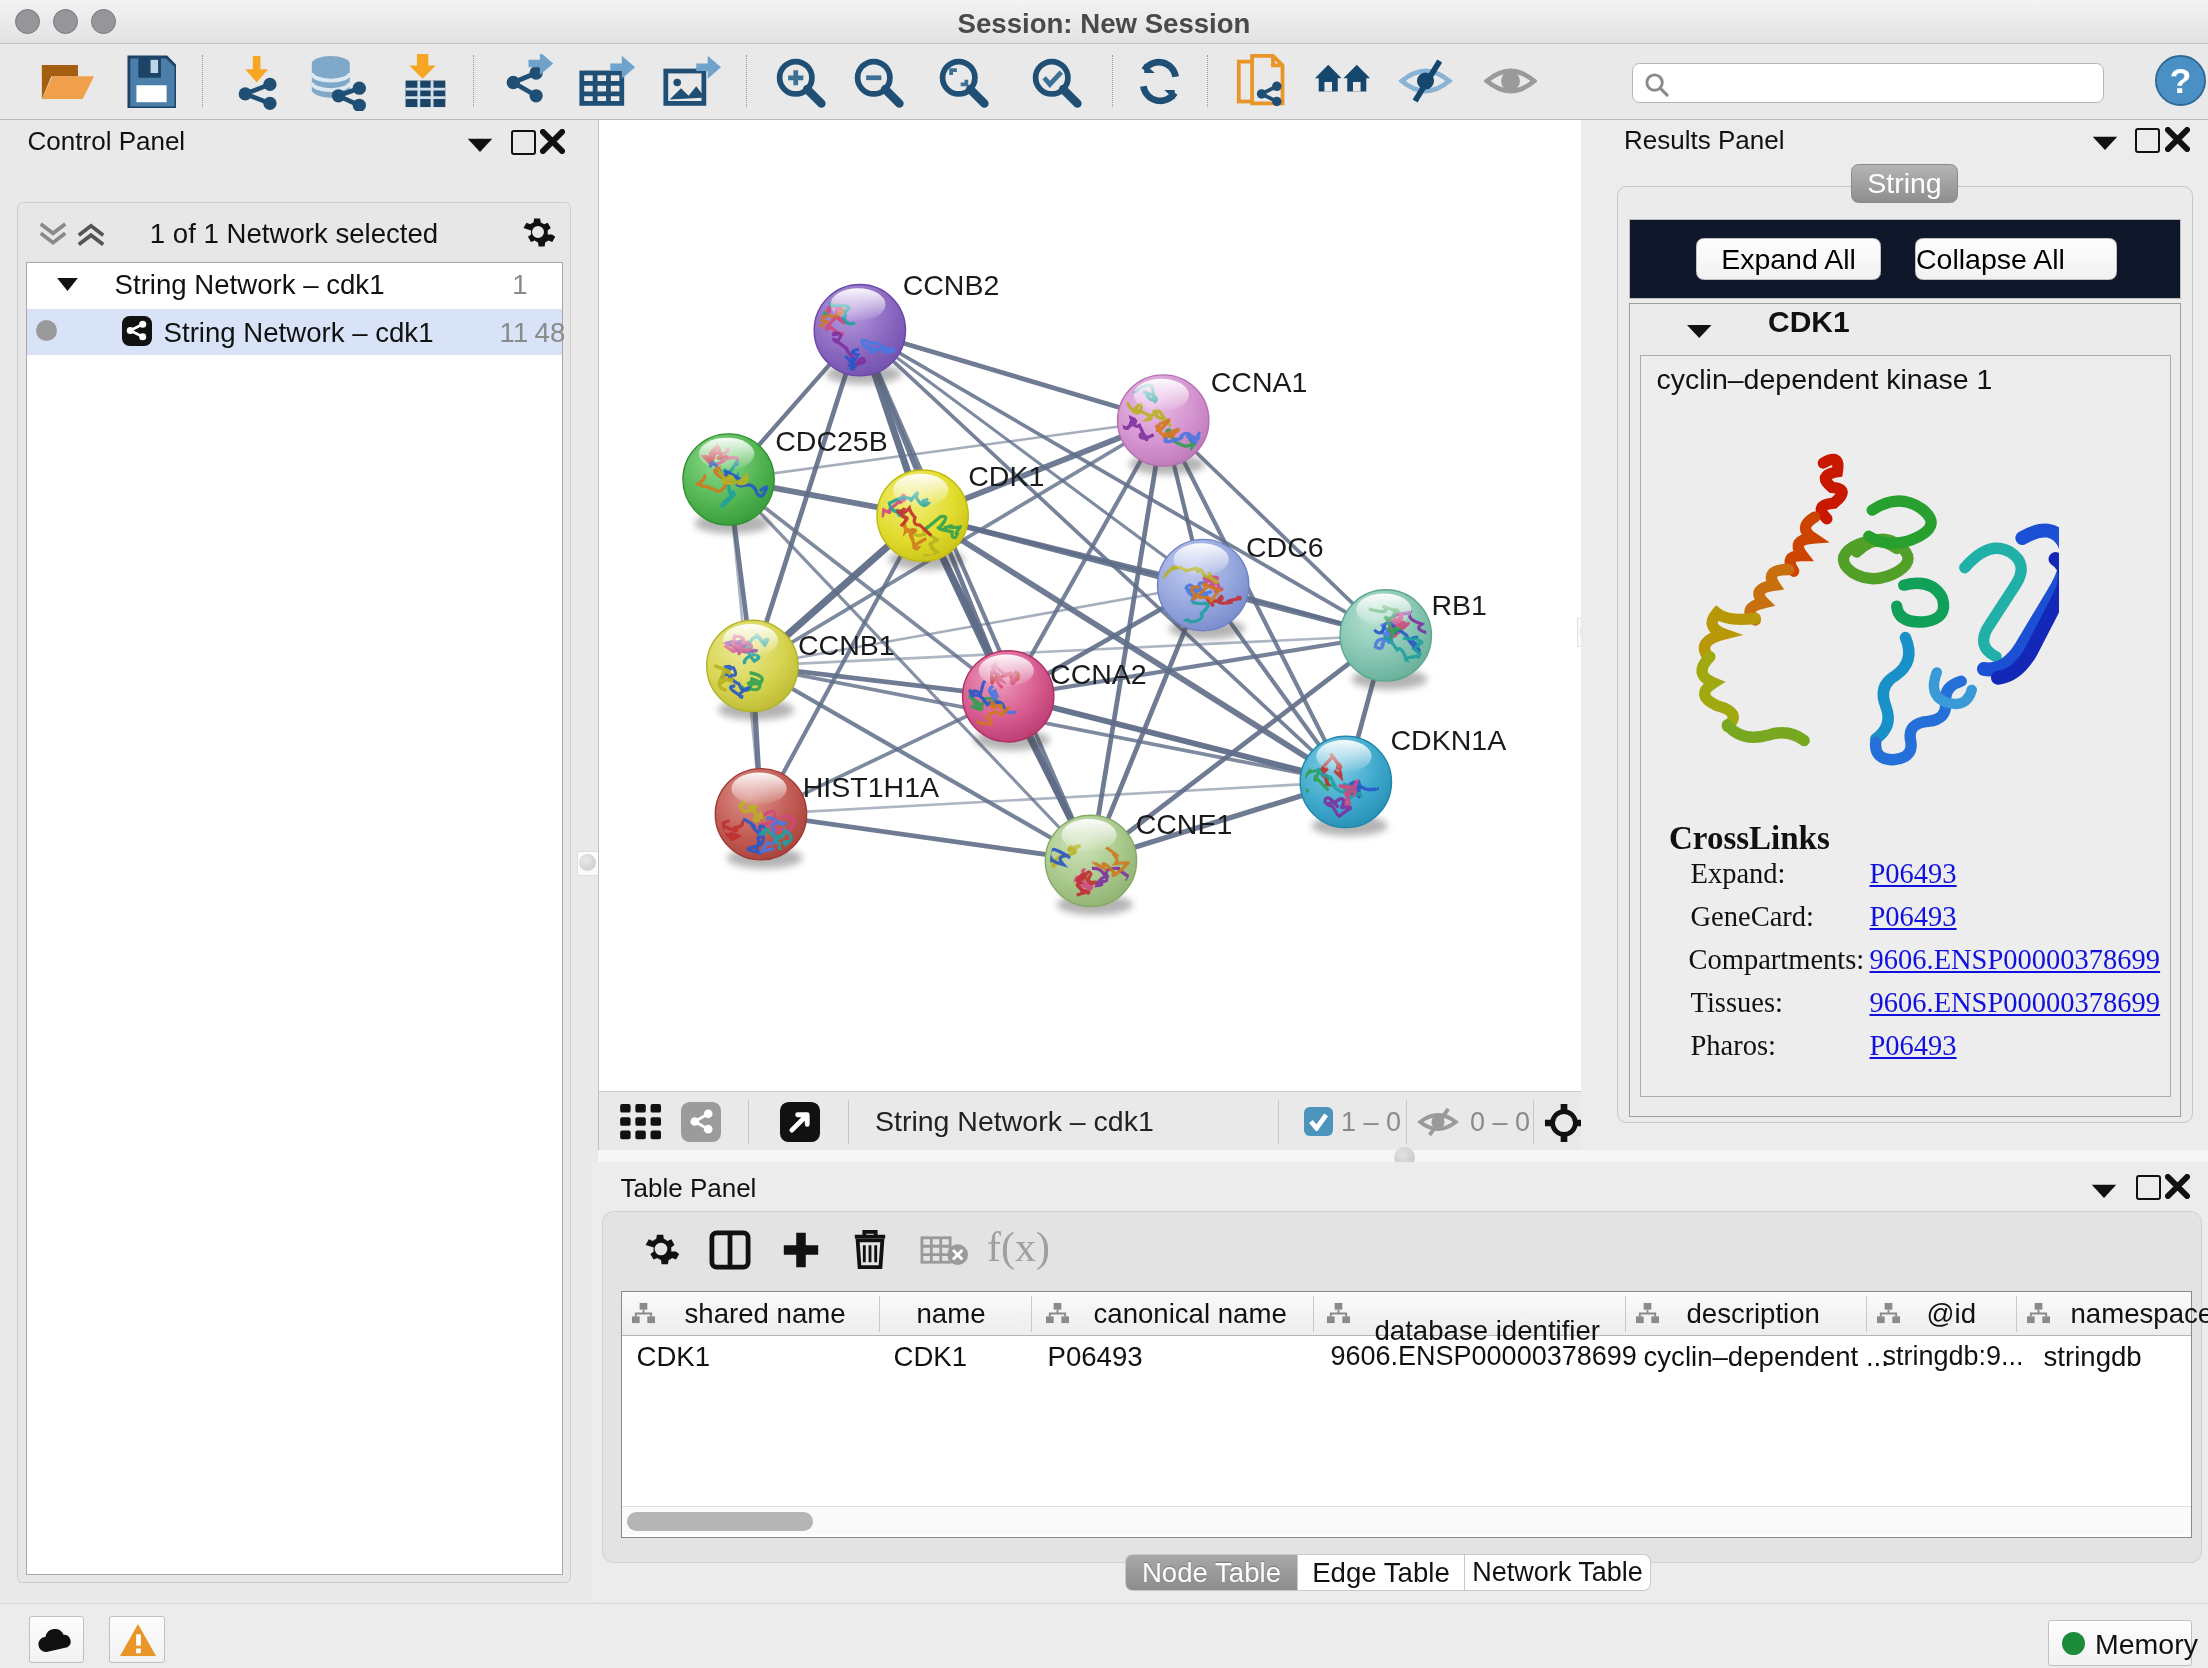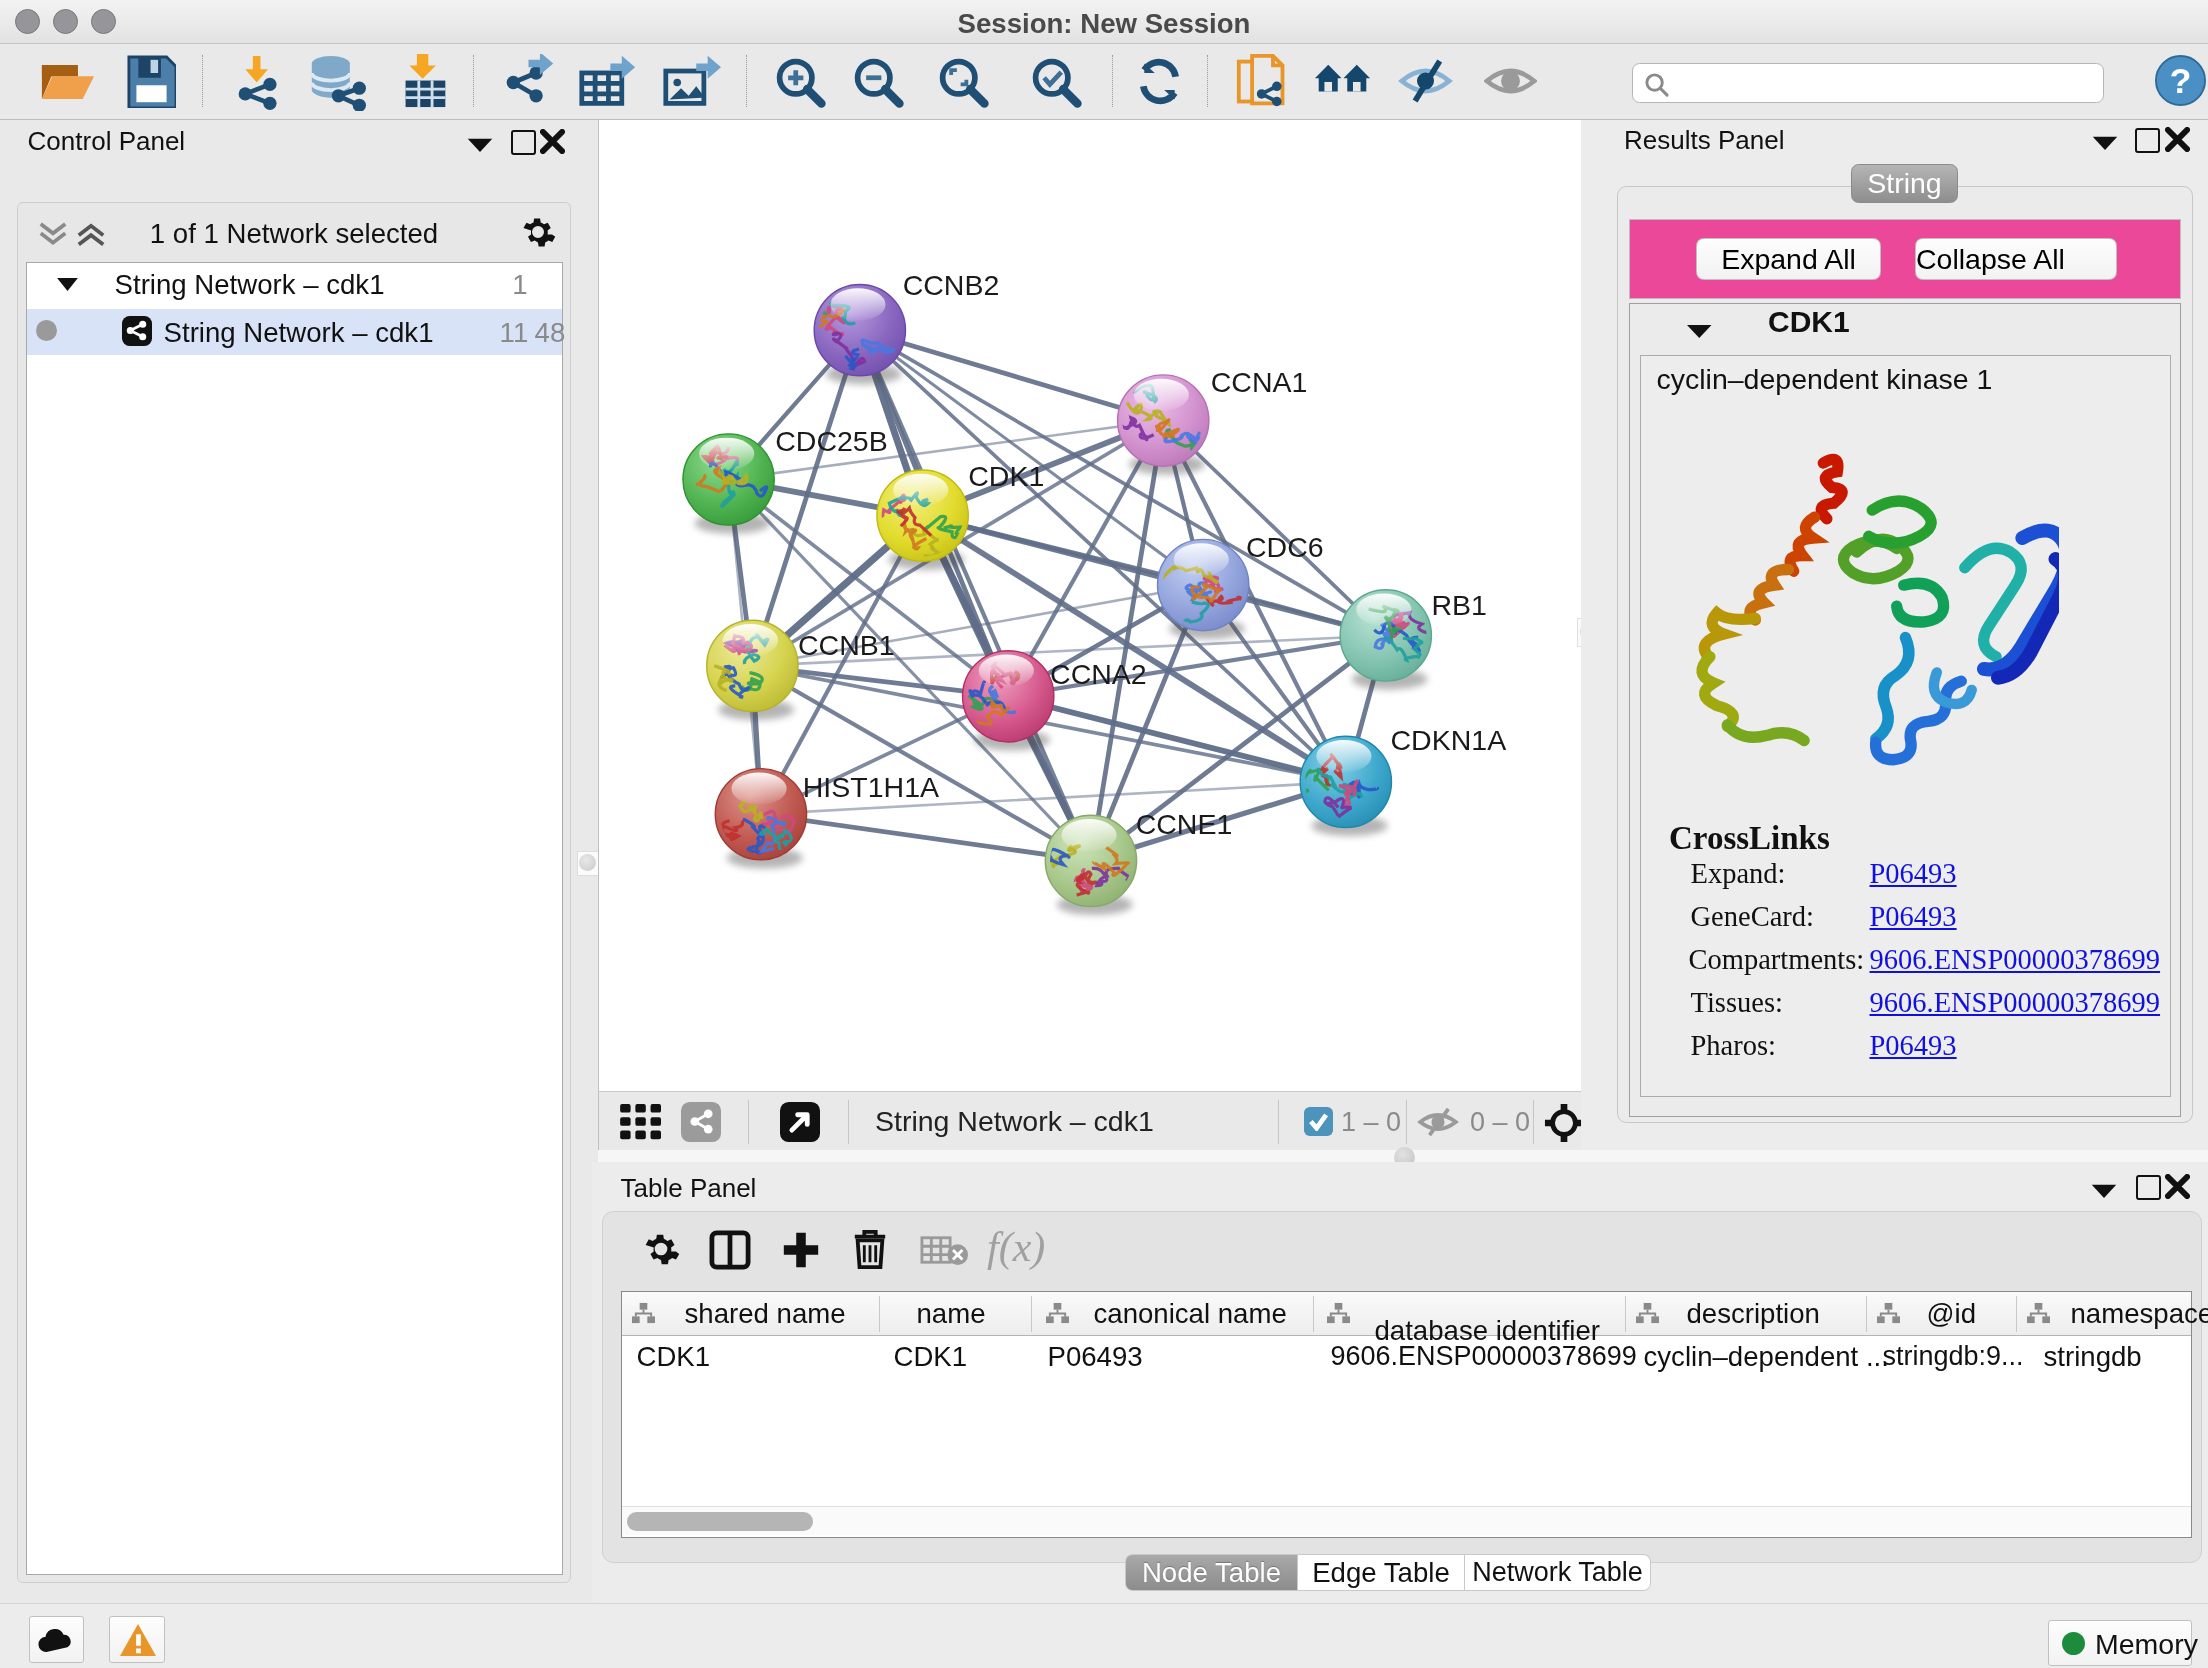--- a/index.html
+++ b/index.html
@@ -605,21 +605,21 @@
     </svg>
   <div class="abs" style="left:554px;top:7.6px;width:21px;height:21px;border:2.9px solid #111;border-radius:2.9px;"></div>
   <svg class="abs" style="left:584px;top:6.7px;" width="25" height="25" viewBox="0 0 26 26">
       <path d="M3 3 L23 23 M23 3 L3 23" stroke="#111" stroke-width="6" stroke-linecap="round"></path>
     </svg>
 
   <div class="abs" style="left:36px;top:66px;width:574px;height:935px;background:#ebebeb;border:1px solid #c6c6c6;border-radius:9.5px;"></div>
 
   <div class="abs" style="left:270px;top:44px;width:105px;height:37px;background:linear-gradient(#b5b5b5,#8e8e8e);border:1px solid #8a8a8a;border-radius:7.6px;color:#fff;font-size:28.5px;text-align:center;line-height:37px;">String</div>
 
-  <div class="abs" style="left:48px;top:99px;width:550px;height:78px;background:#ec4899;border:1px solid #bdbdbd;">
+  <div class="abs" style="left:48px;top:99px;width:550px;height:78px;background:#0f172a;border:1px solid #bdbdbd;">
     <div class="abs btn" style="left:66px;top:18px;width:183px;height:40px;font-size:28.5px;text-align:center;line-height:40px;border-radius:7.6px;">Expand All</div>
     <div class="abs btn" style="left:285px;top:18px;width:200px;height:40px;font-size:28.5px;text-align:left;line-height:40px;border-radius:7.6px;">Collapse All</div>
   </div>
 
   <div class="abs" style="left:48px;top:183px;width:550px;height:812px;background:#ebebeb;border:1px solid #9f9f9f;">
     <svg class="abs" style="left:55px;top:19px;" width="28.5" height="17" viewBox="0 0 30 18">
         <path d="M2 2 h26 l-13 14 z" fill="#111"></path>
       </svg>
     <div class="abs" style="left:138px;top:1px;font-size:30px;font-weight:bold;color:#111;">CDK1</div>
     <div class="abs" style="left:9.5px;top:51px;width:529px;height:740px;background:#ededed;border:1px solid #ababab;">
@@ -698,21 +698,21 @@
     <path d="M14 19 v18 M20 19 v18 M26 19 v18" stroke="#111" stroke-width="3"></path>
   </svg>
   <svg class="abs" style="left:328px;top:72px;" width="49" height="32" viewBox="0 0 52 34">
     <g stroke="#9a9a9a" fill="none" stroke-width="3">
       <rect x="2" y="4" width="30" height="26"></rect>
         <path d="M2 13 h30 M2 22 h30 M12 4 v26 M22 4 v26"></path>
     </g>
     <circle cx="40" cy="22" r="11" fill="#9a9a9a"></circle>
     <path d="M35 17 l10 10 M45 17 l-10 10" stroke="#fff" stroke-width="3"></path>
   </svg>
-  <div class="abs" style="left:395px;top:61px;font-family:'Liberation Serif',serif;font-style:italic;font-size:42px;color:#a0a0a0;">f(x)</div>
+  <div class="abs" style="left:395px;top:61px;font-family:'Liberation Serif',serif;font-size:42px;color:#a0a0a0;">f(x)</div>
 
   <div class="abs" style="left:28.5px;top:129px;width:1569px;height:245px;background:#fff;border:1.9px solid #8a8a8a;">
     <div class="abs" style="left:0;top:0;width:100%;height:43px;background:linear-gradient(#fafafa,#ededed);border-bottom:1.9px solid #b5b5b5;"></div>
     <div class="abs" style="left:0;top:214px;width:100%;height:27.6px;background:#fafafa;border-top:1px solid #e0e0e0;">
       <div class="abs" style="left:5.7px;top:4.8px;width:186px;height:19px;background:#b5b5b5;border-radius:9.5px;"></div>
     </div>
 <svg class="abs" style="left:9.5px;top:9.5px;" width="25" height="23" viewBox="0 0 26 24">
 <g fill="#8a8a8a">
           <rect x="9" y="1" width="8" height="7"></rect>
           <rect x="1" y="15" width="8" height="7"></rect>

